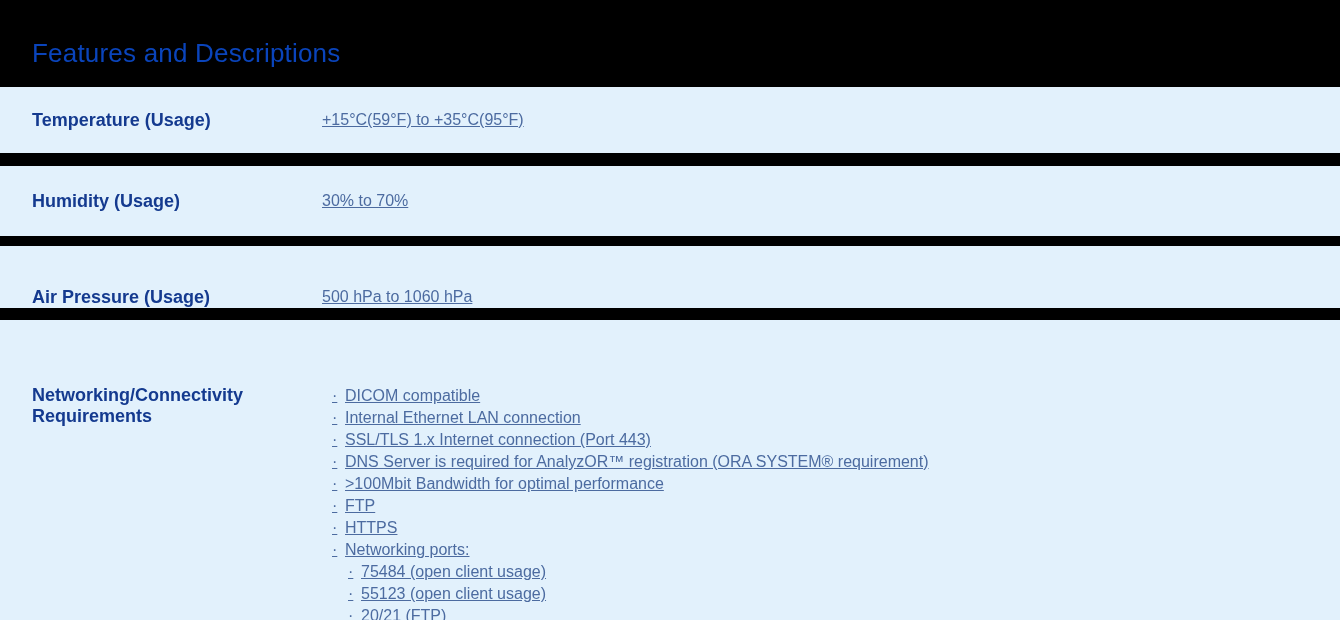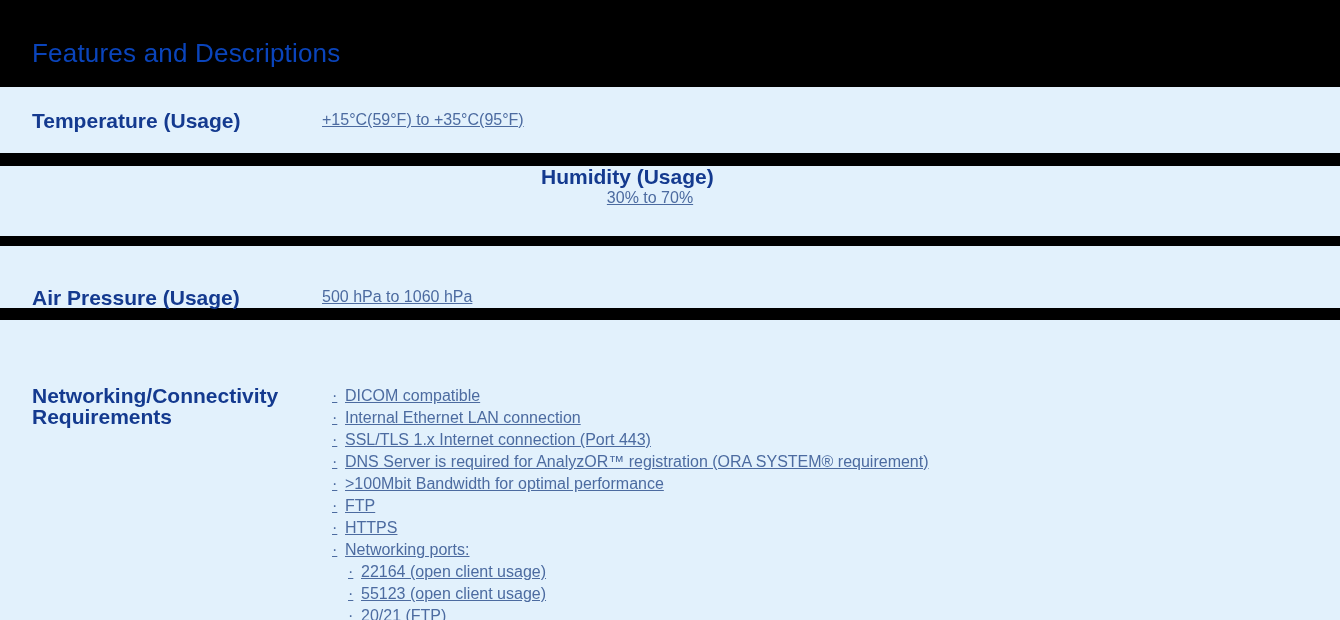--- a/index.html
+++ b/index.html
@@ -25,35 +25,35 @@
     letter-spacing: 0.2px;
     color: var(--header-text, #0a44bb);
   }
   .rows { width: 100%; }
   .row {
     display: flex;
     align-items: center;
     background: var(--row-bg, #e2f1fc);
   }
   .r0 { height: 66px; }
-  .r1 { height: 70px; flex-direction: column; }
+  .r1 { height: 70px; }
   .r2 { height: 62px; align-items: flex-end; }
   .r3 { height: 300px; align-items: flex-start; }
   .r3 .cell { padding-top: 25px; margin-top: 40px; }
   .sep { background: var(--sep, #000); width: 100%; }
   .s0 { height: 13px; }
   .s1 { height: 10px; }
   .s2 { height: 12px; }
   .cell.label {
     box-sizing: border-box;
     width: 322px;
     flex: none;
     padding-left: 32px;
     padding-right: 30px;
-    font-size: 21px;
+    font-size: 18px;
     font-weight: bold;
     line-height: 21px;
     color: var(--label, #143a8f);
   }
   .cell.value {
     flex: 1;
     box-sizing: border-box;
     padding-right: 40px;
     font-size: 16px;
     line-height: 22px;
@@ -122,21 +122,21 @@
           <div class="bullet lvl1">
     <span class="dot">·</span>
     <span class="btext">HTTPS</span>
   </div>
           <div class="bullet lvl1">
     <span class="dot">·</span>
     <span class="btext">Networking ports:</span>
   </div>
           <div class="bullet lvl2">
     <span class="dot">·</span>
-    <span class="btext">22164 (open client usage)</span>
+    <span class="btext">75484 (open client usage)</span>
   </div>
           <div class="bullet lvl2">
     <span class="dot">·</span>
     <span class="btext">55123 (open client usage)</span>
   </div>
           <div class="bullet lvl2">
     <span class="dot">·</span>
     <span class="btext">20/21 (FTP)</span>
   </div>
         </div>

